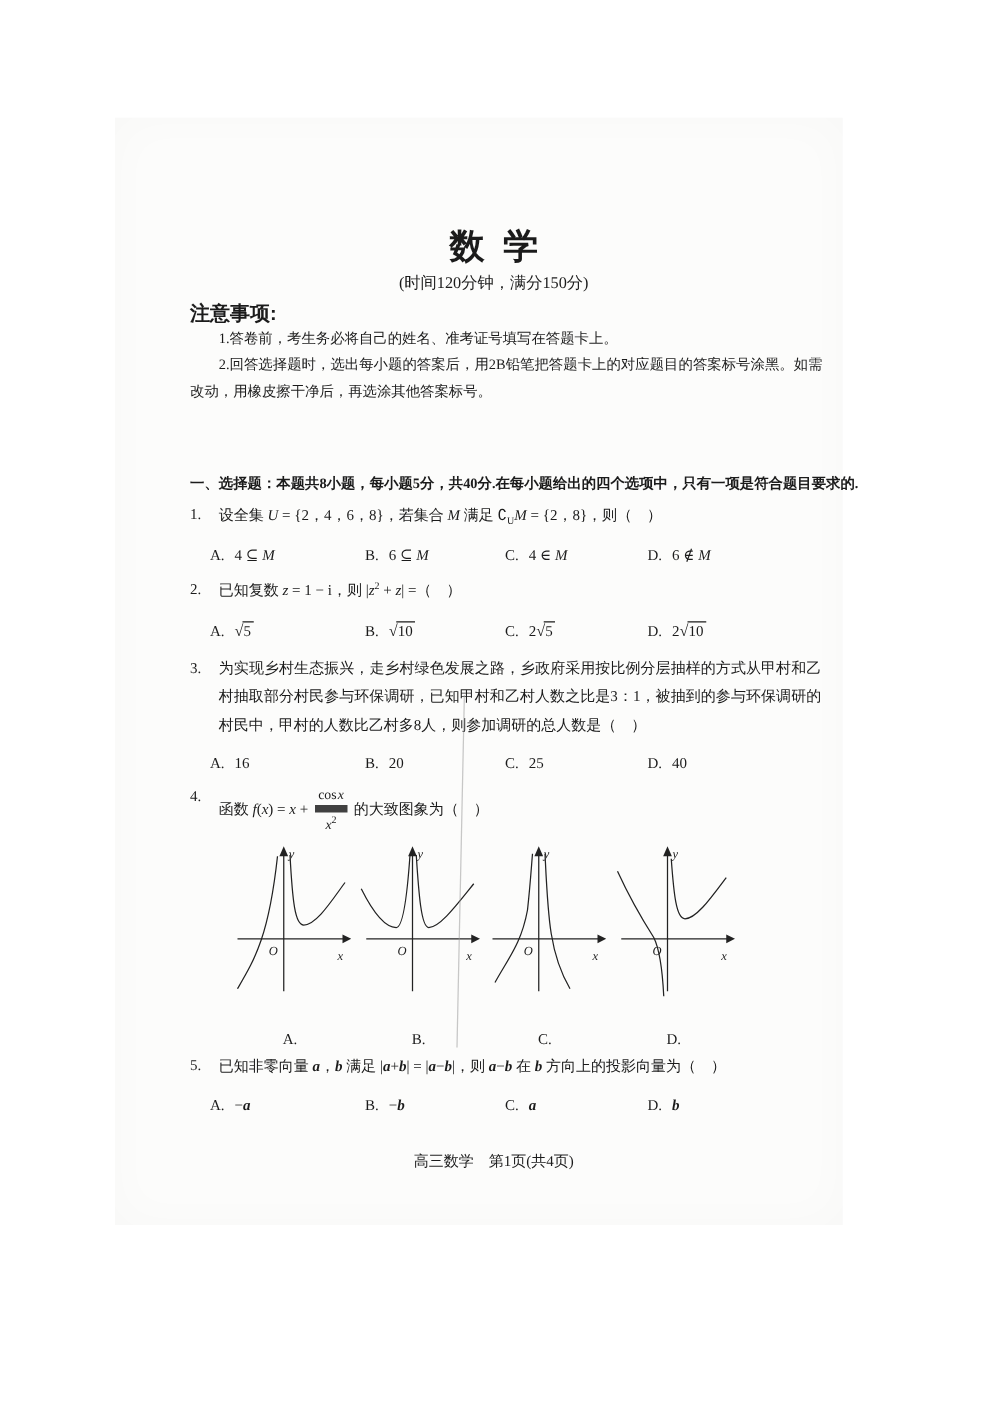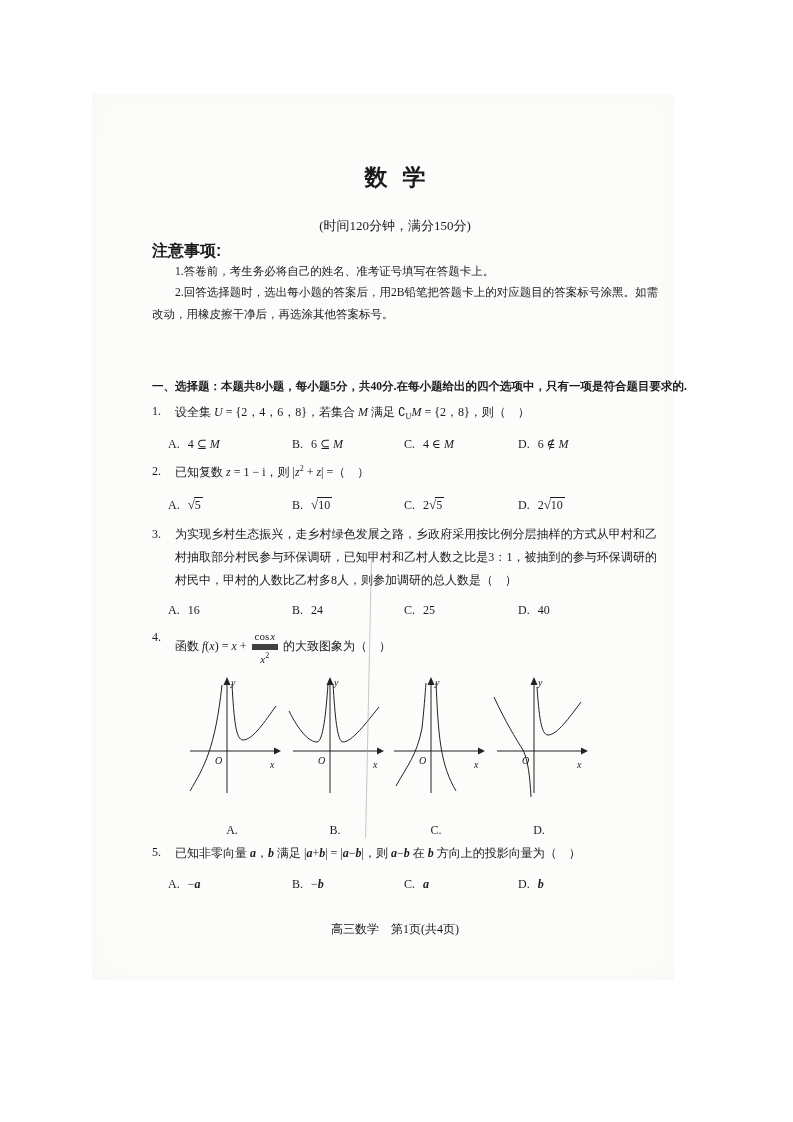--- a/index.html
+++ b/index.html
@@ -4,21 +4,21 @@
 <style>
   html,body{margin:0;padding:0;background:#fff;}
   .canvas{position:relative;width:793px;height:1122px;background:#ffffff;overflow:hidden;
           font-family:"Liberation Serif","DejaVu Serif",serif;color:#1b1b1b;}
   .paper{position:absolute;left:92px;top:94px;width:582px;height:886px;background:#fcfcfb;
          box-shadow:inset 0 0 40px rgba(0,0,0,0.02);}
   .abs{position:absolute;}
   .ctr{text-align:center;}
   .sans{font-family:"Liberation Sans","DejaVu Sans",sans-serif;}
   .title{left:130px;top:124px;width:530px;font-size:19px;font-weight:bold;letter-spacing:0.5px;}
-  .subject{left:130px;top:162px;width:530px;font-size:23px;font-weight:bold;letter-spacing:15px;padding-left:15px;box-sizing:border-box;}
+  .subject{left:130px;top:178px;width:530px;font-size:28px;font-weight:bold;letter-spacing:15px;padding-left:15px;box-sizing:border-box;}
   .meta{left:130px;top:217px;width:530px;font-size:13px;}
   .notice-h{left:152px;top:241px;font-size:16px;font-weight:bold;}
   .para{left:152px;width:506px;font-size:11.5px;line-height:21.5px;text-align:justify;text-indent:2em;}
   .section-h{left:152px;top:379px;font-size:11.5px;font-weight:bold;white-space:nowrap;}
   .q{left:152px;font-size:12px;padding-left:23px;white-space:nowrap;}
   .q.wrap{white-space:normal;width:482px;text-align:justify;line-height:23px;}
   .qnum{position:absolute;left:0;top:0;}
   .optrow{left:130px;width:545px;height:20px;font-size:12px;}
   .opt{position:absolute;top:0;white-space:nowrap;}
   .opt .olabel{margin-right:8px;}
@@ -79,21 +79,21 @@
     <span class="opt o3"><span class="olabel">C.</span><span>2</span><span class="rt">√</span><span class="radicand">5</span></span>
     <span class="opt o4"><span class="olabel">D.</span><span>2</span><span class="rt">√</span><span class="radicand">10</span></span>
   </div>
 
   <div class="abs q wrap" style="top:523px">
     <span class="qnum">3.</span>
     <span>为实现乡村生态振兴，走乡村绿色发展之路，乡政府采用按比例分层抽样的方式从甲村和乙村抽取部分村民参与环保调研，已知甲村和乙村人数之比是3：1，被抽到的参与环保调研的村民中，甲村的人数比乙村多8人，则参加调研的总人数是（　）</span>
   </div>
   <div class="abs optrow" style="top:603px">
     <span class="opt o1"><span class="olabel">A.</span><span>16</span></span>
-    <span class="opt o2"><span class="olabel">B.</span><span>24</span></span>
+    <span class="opt o2"><span class="olabel">B.</span><span>20</span></span>
     <span class="opt o3"><span class="olabel">C.</span><span>25</span></span>
     <span class="opt o4"><span class="olabel">D.</span><span>40</span></span>
   </div>
 
   <div class="abs q" style="top:630px">
     <span class="qnum">4.</span>
     <span><span>函数 </span><span class="var">f</span><span>(</span><span class="var">x</span><span>) = </span><span class="var">x</span><span> + </span><span class="frac"><span class="fnum"><span>cos</span> <span class="var">x</span></span><span class="fden"><span class="var">x</span><span class="sup">2</span></span></span><span> 的大致图象为（　）</span></span>
   </div>
 
   <div class="graph g1">

